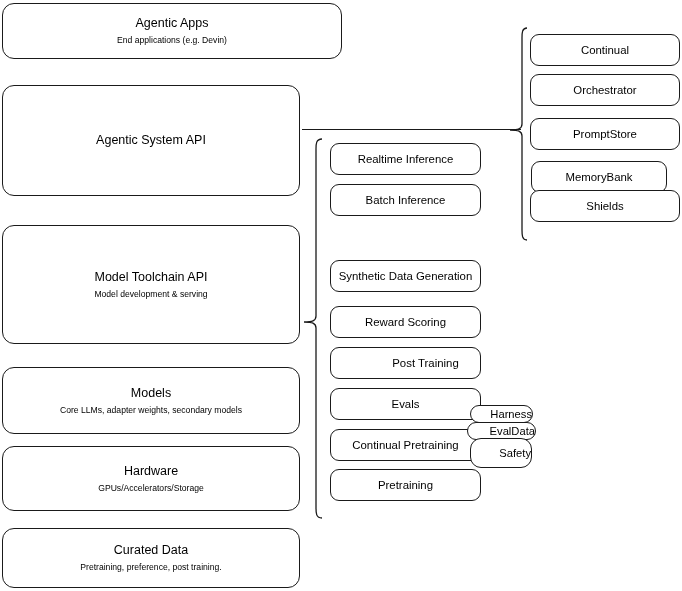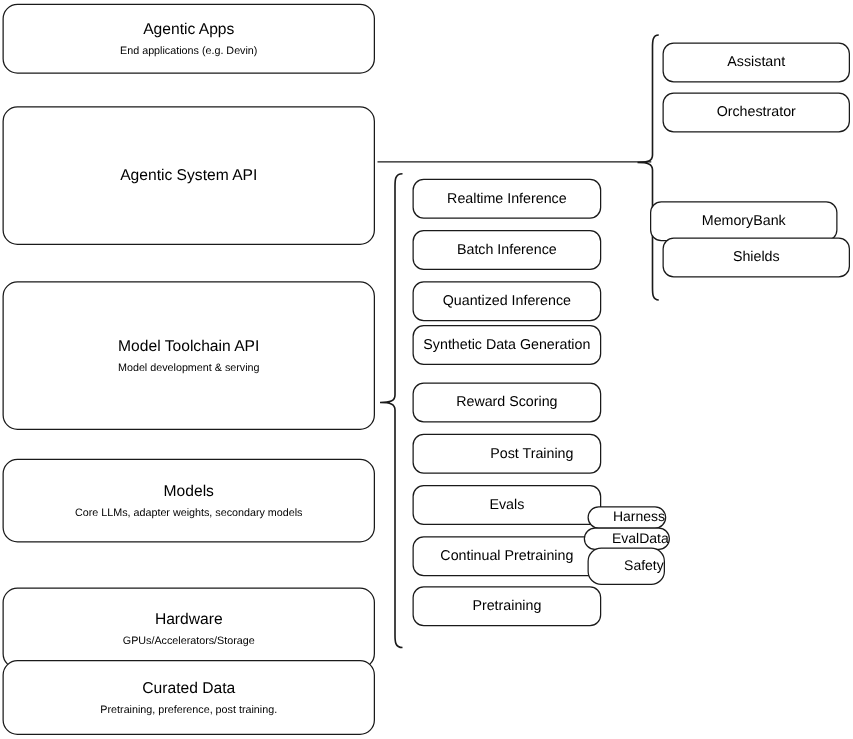--- a/index.html
+++ b/index.html
@@ -81,40 +81,40 @@
     position: absolute;
     background: #1a1a1a;
     height: 1.3px;
   }
 </style>
 </head>
 <body>
 
 <div id="canvas">
 
-  <div class="box" style="left:2px; top:3px; width:298px; height:56px;">
+  <div class="box" style="left:2px; top:3px; width:340px; height:56px;">
     <div class="layer-title">Agentic Apps</div>
     <div class="layer-sub">End applications (e.g. Devin)</div>
   </div>
 
   <div class="box" style="left:2px; top:85px; width:298px; height:111px;">
     <div class="layer-title">Agentic System API</div>
   </div>
 
   <div class="box" style="left:2px; top:225px; width:298px; height:119px;">
     <div class="layer-title">Model Toolchain API</div>
     <div class="layer-sub">Model development &amp; serving</div>
   </div>
 
   <div class="box" style="left:2px; top:367px; width:298px; height:67px;align-items:center;">
     <div class="layer-title">Models</div>
     <div class="layer-sub">Core LLMs, adapter weights, secondary models</div>
   </div>
 
-  <div class="box" style="left:2px; top:470px; width:298px; height:65px;">
+  <div class="box" style="left:2px; top:446px; width:298px; height:65px;">
     <div class="layer-title">Hardware</div>
     <div class="layer-sub">GPUs/Accelerators/Storage</div>
   </div>
 
   <div class="box" style="left:2px; top:528px; width:298px; height:60px;">
     <div class="layer-title">Curated Data</div>
     <div class="layer-sub">Pretraining, preference, post training.</div>
   </div>
 
   <div class="connector" style="left:302px; top:129px; width:219px;"></div>
@@ -125,23 +125,20 @@
 
   <svg class="brace" style="left:505px; top:26px; width:22px; height:216px;" viewBox="0 0 22 216">
     <path d="M 22 2 C 17 2 17 7 17 12 L 17 98 C 17 103 13 104 5 104 C 13 104 17 105 17 110 L 17 204 C 17 209 17 214 22 214"></path>
   </svg>
 
   <div class="cap" style="left:330px; top:143px; width:151px; height:32px;">
     <span>Realtime Inference</span>
   </div>
   <div class="cap" style="left:330px; top:184px; width:151px; height:32px;">
     <span>Batch Inference</span>
-  </div>
-  <div class="cap" style="left:330px; top:225px; width:151px; height:32px;">
-    <span>Quantized Inference</span>
   </div>
   <div class="cap" style="left:330px; top:260px; width:151px; height:32px;">
     <span>Synthetic Data Generation</span>
   </div>
   <div class="cap" style="left:330px; top:306px; width:151px; height:32px;">
     <span>Reward Scoring</span>
   </div>
   <div class="cap" style="left:330px; top:347px; width:151px; height:32px;padding-left:40px;">
     <span>Post Training</span>
   </div>
@@ -159,25 +156,28 @@
     <span>Harness</span>
   </div>
   <div class="pill" style="left:467px; top:394px; width:69px; height:18px;">
     <span>EvalData</span>
   </div>
   <div class="pill" style="left:470px; top:410px; width:62px; height:30px;">
     <span>Safety</span>
   </div>
 
   <div class="cap" style="left:530px; top:34px; width:150px; height:32px;">
-    <span>Assistant</span>
+    <span>Continual</span>
   </div>
   <div class="cap" style="left:530px; top:74px; width:150px; height:32px;">
     <span>Orchestrator</span>
   </div>
-  <div class="cap" style="left:520px; top:161px; width:150px; height:32px;">
+  <div class="cap" style="left:530px; top:118px; width:150px; height:32px;">
+    <span>PromptStore</span>
+  </div>
+  <div class="cap" style="left:531px; top:161px; width:136px; height:32px;">
     <span>MemoryBank</span>
   </div>
   <div class="cap" style="left:530px; top:190px; width:150px; height:32px;">
     <span>Shields</span>
   </div>
 
 </div>
 
 </body></html>

